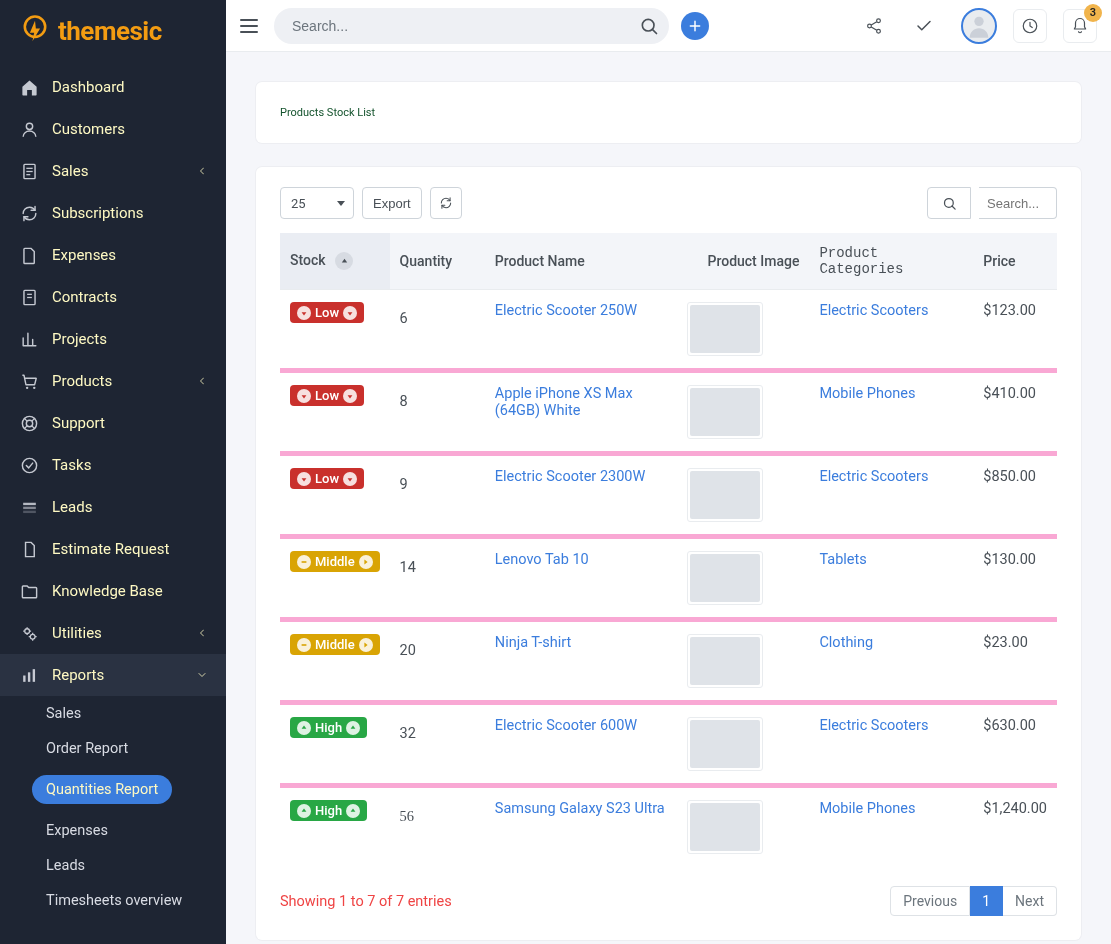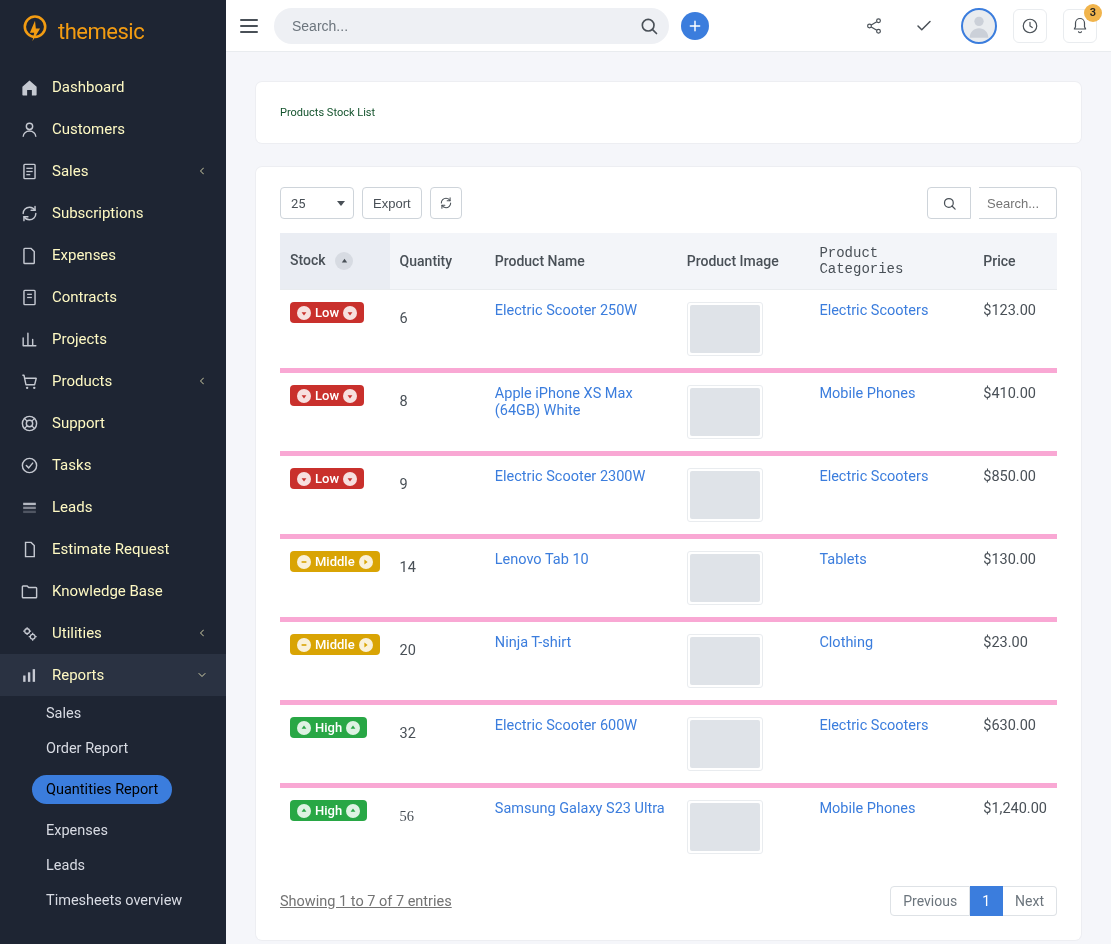--- a/index.html
+++ b/index.html
@@ -4,31 +4,31 @@
 <style>
   * { box-sizing: border-box; margin: 0; padding: 0; }
   body { font-family: -apple-system, BlinkMacSystemFont, "Segoe UI", Roboto, "Helvetica Neue", Arial, sans-serif; background: #f5f6fa; color: #212529; font-size: 14px; }
   
   .app { display: flex; width: 1111px; min-height: 944px; }
 
   
   .sidebar { width: 226px; background: #1e2533; color: #fff; flex-shrink: 0; }
   .logo-wrap { padding: 14px 18px; display:flex; align-items:center; gap:6px; }
   .logo-mark { width:34px; height:34px; }
-  .logo-text { font-size:22px; font-weight:400; color:#f39c12; letter-spacing:-0.5px; }
+  .logo-text { font-size:26px; font-weight:700; color:#f39c12; letter-spacing:-0.5px; }
   .nav { list-style:none; padding: 4px 0; }
   .nav-item { display:flex; align-items:center; padding: 10px 18px; cursor:pointer; position:relative; color:#fef9c3; }
   .nav-item.open { background:#2a3242; }
   .nav-icon { width:22px; height:22px; display:inline-flex; align-items:center; justify-content:center; margin-right:12px; opacity:.9; }
   .nav-label { flex:1; font-size:15px; }
   .nav-chevron { opacity:.8; }
   .subnav { list-style:none; }
   .subnav-item { padding: 9px 18px 9px 46px; cursor:pointer; color:#d8dbe3; font-size:14.5px; }
   .subnav-item.active { }
-  .subnav-item .pill { background:#3b7ddd; color:#000000; padding:6px 14px; border-radius:18px; display:inline-block; margin-left:-14px; }
+  .subnav-item .pill { background:#3b7ddd; color:#fef9c3; padding:6px 14px; border-radius:18px; display:inline-block; margin-left:-14px; }
 
   
   .main { flex:1; display:flex; flex-direction:column; }
   .topbar { height:52px; background:#fff; border-bottom:1px solid #e9ecef; display:flex; align-items:center; padding:0 14px; gap:12px; }
   .menu-toggle { width:22px; height:22px; display:flex; flex-direction:column; justify-content:center; gap:4px; cursor:pointer; }
   .menu-toggle span { height:2px; background:#495057; width:18px; border-radius:1px; }
   .search-wrap { position:relative; flex:0 0 395px; }
   .search-input { width:100%; height:36px; border-radius:18px; border:none; background:#eef0f4; padding:0 40px 0 18px; font-size:14px; color:#495057; outline:none; }
   .search-input::placeholder { color:#6c757d; }
   .search-btn-in { position:absolute; right:10px; top:8px; width:20px; height:20px; }
@@ -64,21 +64,21 @@
   .stock-badge.low { background:#c9302c; }
   .stock-badge.middle { background:#d9a404; }
   .stock-badge.high { background:#28a745; }
   .stock-badge .circ { width:14px; height:14px; border-radius:50%; background:rgba(255,255,255,.85); display:inline-flex; align-items:center; justify-content:center; }
 
   .prod-link, .cat-link { color:#3b7ddd; text-decoration:none; cursor:pointer; }
   .thumb { width:76px; height:54px; border:1px solid #e9ecef; border-radius:3px; padding:2px; background:#fff; display:flex; align-items:center; justify-content:center; }
   .thumb-inner { width:100%; height:100%; background:#dfe3e8; border-radius:2px; }
 
   .table-footer { display:flex; align-items:center; margin-top:20px; }
-  .footer-info { color:#737373; font-size:14.5px; flex:1;text-decoration:underline; }
+  .footer-info { color:#ef4444; font-size:14.5px; flex:1; }
   .pager { display:flex; }
   .pager-btn { border:1px solid #dee2e6; padding:6px 12px; font-size:14px; color:#6c757d; background:#fff; cursor:pointer; }
   .pager-btn:first-child { border-radius:4px 0 0 4px; }
   .pager-btn:last-child { border-radius:0 4px 4px 0; }
   .pager-btn.active { background:#3b7ddd; color:#fff; border-color:#3b7ddd; }
   .pager-btn + .pager-btn { border-left:none; }
 
   svg { display:block; }
 </style>
 </head>
@@ -349,21 +349,21 @@
                 <th class="sorted" style="width:100px;">
                   <span>Stock</span>
                   <span class="sort-btn">
                     <svg width="9" height="9" viewBox="0 0 10 10">
                         <path d="M5 2l3 4H2z" fill="#495057"></path>
                       </svg>
                   </span>
                 </th>
                 <th style="width:96px;"><span>Quantity</span></th>
                 <th style="width:196px;"><span>Product Name</span></th>
-                <th style="width:134px;"><span>Product Image</span></th>
+                <th style="width:134px;text-align:right;"><span>Product Image</span></th>
                 <th style="width:166px;font-family:Liberation Mono, monospace;"><span>Product Categories</span></th>
                 <th><span>Price</span></th>
               </tr>
             </thead>
             <tbody id="table-body">
                 <tr>
                   <td><span class="stock-badge low">
                       <span class="circ">
                         <svg width="8" height="8" viewBox="0 0 10 10">
                           <path d="M5 8L2 4h6z" fill="#c9302c"></path>

